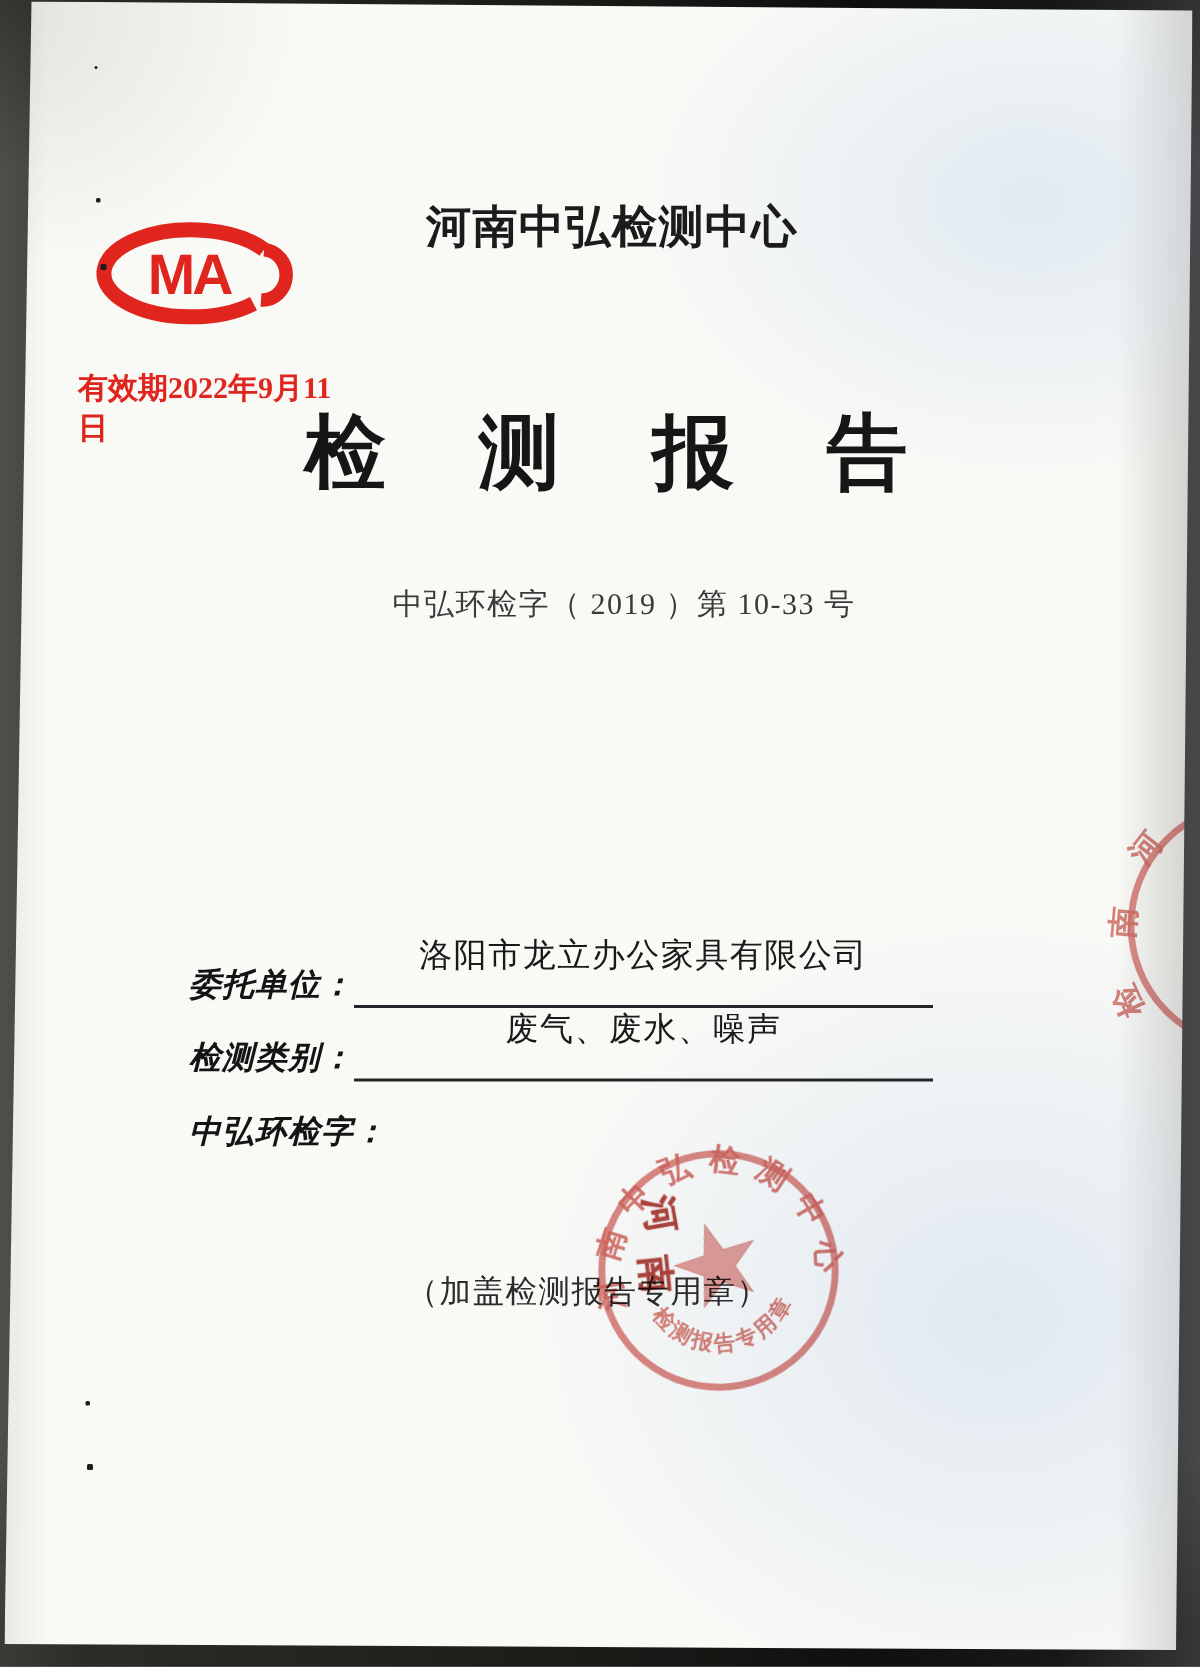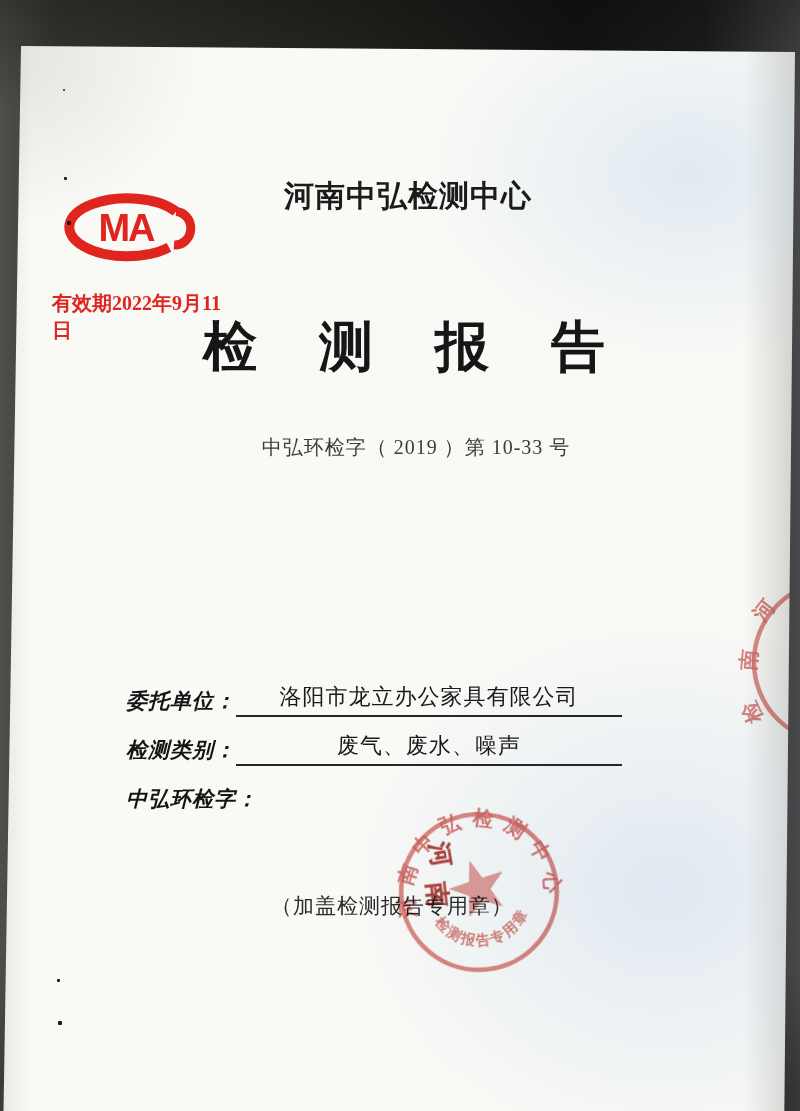--- a/index.html
+++ b/index.html
@@ -12,21 +12,20 @@
   }
   .paper{
     position:absolute;inset:0;
     clip-path:polygon(21px 1px, 795px 7px, 784px 1100px, 3px 1096px);
     background:
       radial-gradient(420px 300px at 86% 12%, rgba(205,222,238,.55), rgba(205,222,238,0) 62%),
       radial-gradient(500px 430px at 83% 79%, rgba(199,217,236,.50), rgba(199,217,236,0) 62%),
       radial-gradient(300px 260px at 1% 1%, rgba(140,140,134,.20), rgba(140,140,134,0) 65%),
       linear-gradient(to right, rgba(120,118,110,.14), rgba(120,118,110,0) 4%, rgba(120,118,110,0) 93%, rgba(105,103,96,.26) 99%),
       #f9f9f6;
-    margin-top: 45px;
   }
   .abs{position:absolute;}
   .hdr-title{
     left:0;top:131px;width:800px;text-align:center;padding-left:8px;
     font-size:30px;font-weight:bold;letter-spacing:1px;color:#1b1b1b;
   }
   .cma-num{
     left:55px;top:217px;width:170px;text-align:center;
     font-size:29px;font-weight:bold;letter-spacing:0px;color:#e0251e;
     font-family:"Liberation Serif","DejaVu Serif",serif;
@@ -47,21 +46,21 @@
   .fields{left:126px;top:638px;width:496px;
     font-family:"Liberation Sans","DejaVu Sans",sans-serif;}
   .field-row{display:flex;align-items:flex-end;margin-bottom:15px;height:34px;}
   .field-label{
     flex:0 0 102px;font-size:21px;font-weight:600;color:#141414;
     letter-spacing:1px;white-space:nowrap;padding-bottom:2px;font-style:italic;
   }
   .field-line{
     flex:1;text-align:center;border-bottom:2px solid #26262a;
     font-size:22px;font-weight:500;color:#1a1a1a;letter-spacing:1px;
-    padding-bottom:3px;white-space:nowrap;
+    padding-bottom:18px;white-space:nowrap;
   }
   .field-line.serif{font-family:"Liberation Serif","DejaVu Serif",serif;font-weight:400;letter-spacing:2px;}
   .stamp-note{
     left:0;top:847px;width:784px;text-align:center;
     font-size:21px;color:#2b2b2b;letter-spacing:1px;
   }
   .seal-svg{left:392px;top:759px;width:174px;height:176px;transform:rotate(-6deg);
     mix-blend-mode:multiply;opacity:.95;filter:blur(.2px);}
   .partial-seal-svg{left:733px;top:530px;width:130px;height:180px;
     mix-blend-mode:multiply;opacity:.9;filter:blur(.2px);overflow:visible;}

